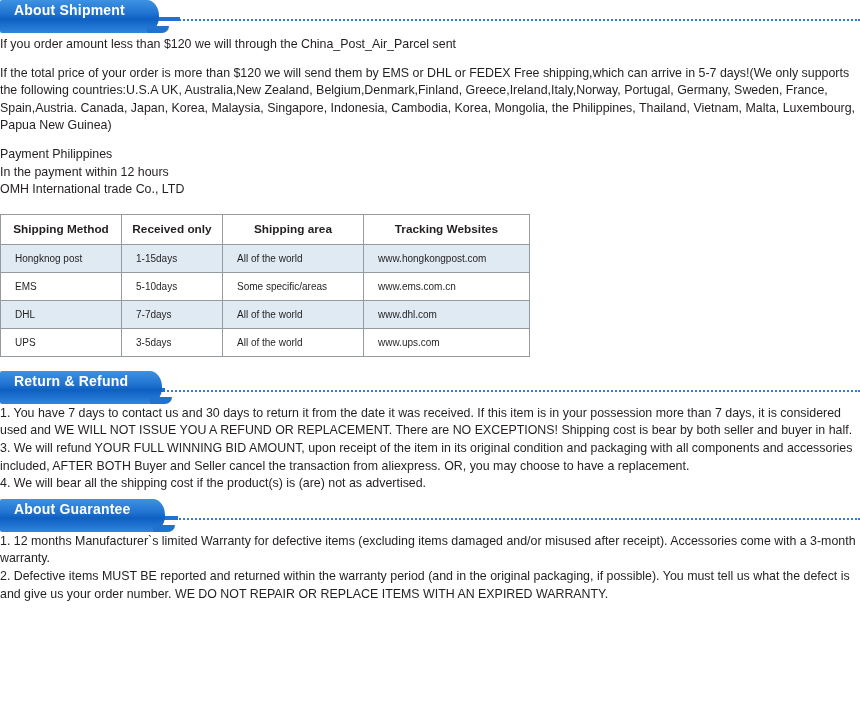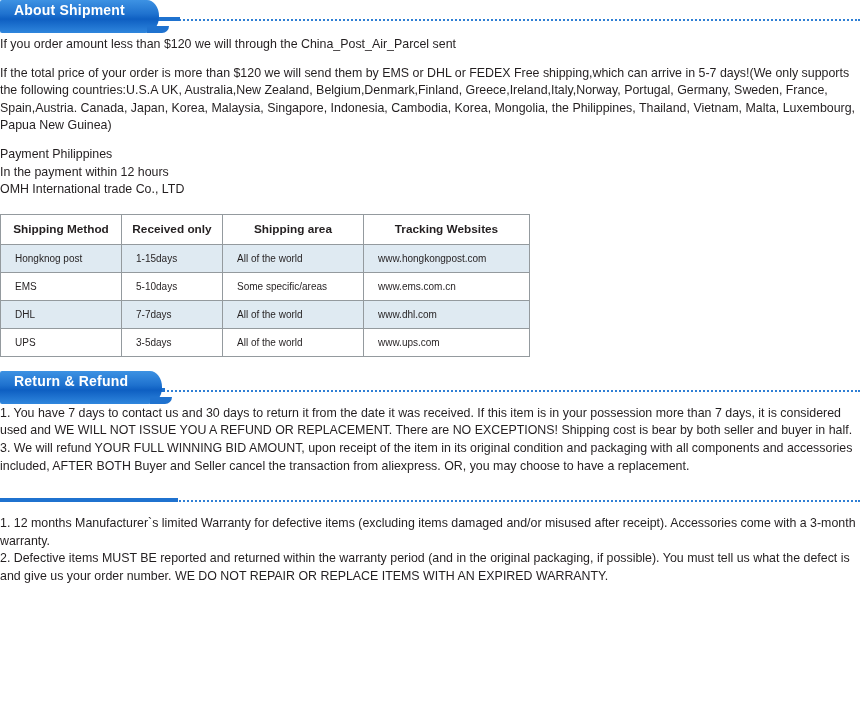--- a/index.html
+++ b/index.html
@@ -170,26 +170,28 @@
   <div class="section-head">
     <div class="rule"></div>
     <div class="underbar" style="width:165px;"></div>
     <span class="tab">Return &amp; Refund</span>
   </div>
 
   <div class="spacer-6"></div>
 
   <p class="t">1. You have 7 days to contact us and 30 days to return it from the date it was received. If this item is in your possession more than 7 days, it is considered used and WE WILL NOT ISSUE YOU A REFUND OR REPLACEMENT. There are NO EXCEPTIONS! Shipping cost is bear by both seller and buyer in half.</p>
   <p class="t">3. We will refund YOUR FULL WINNING BID AMOUNT, upon receipt of the item in its original condition and packaging with all components and accessories included, AFTER BOTH Buyer and Seller cancel the transaction from aliexpress. OR, you may choose to have a replacement.</p>
+  <p class="t">4. We will bear all the shipping cost if the product(s) is (are) not as advertised.</p>
 
   <div class="spacer-6"></div>
 
   <div class="section-head">
     <div class="rule"></div>
     <div class="underbar" style="width:178px;"></div>
+    <span class="tab">About Guarantee</span>
   </div>
 
   <div class="spacer-6"></div>
 
   <p class="t">1. 12 months Manufacturer`s limited Warranty for defective items (excluding items damaged and/or misused after receipt). Accessories come with a 3-month warranty.</p>
   <p class="t">2. Defective items MUST BE reported and returned within the warranty period (and in the original packaging, if possible). You must tell us what the defect is and give us your order number. WE DO NOT REPAIR OR REPLACE ITEMS WITH AN EXPIRED WARRANTY.</p>
 
 </div>
 
 </body></html>

